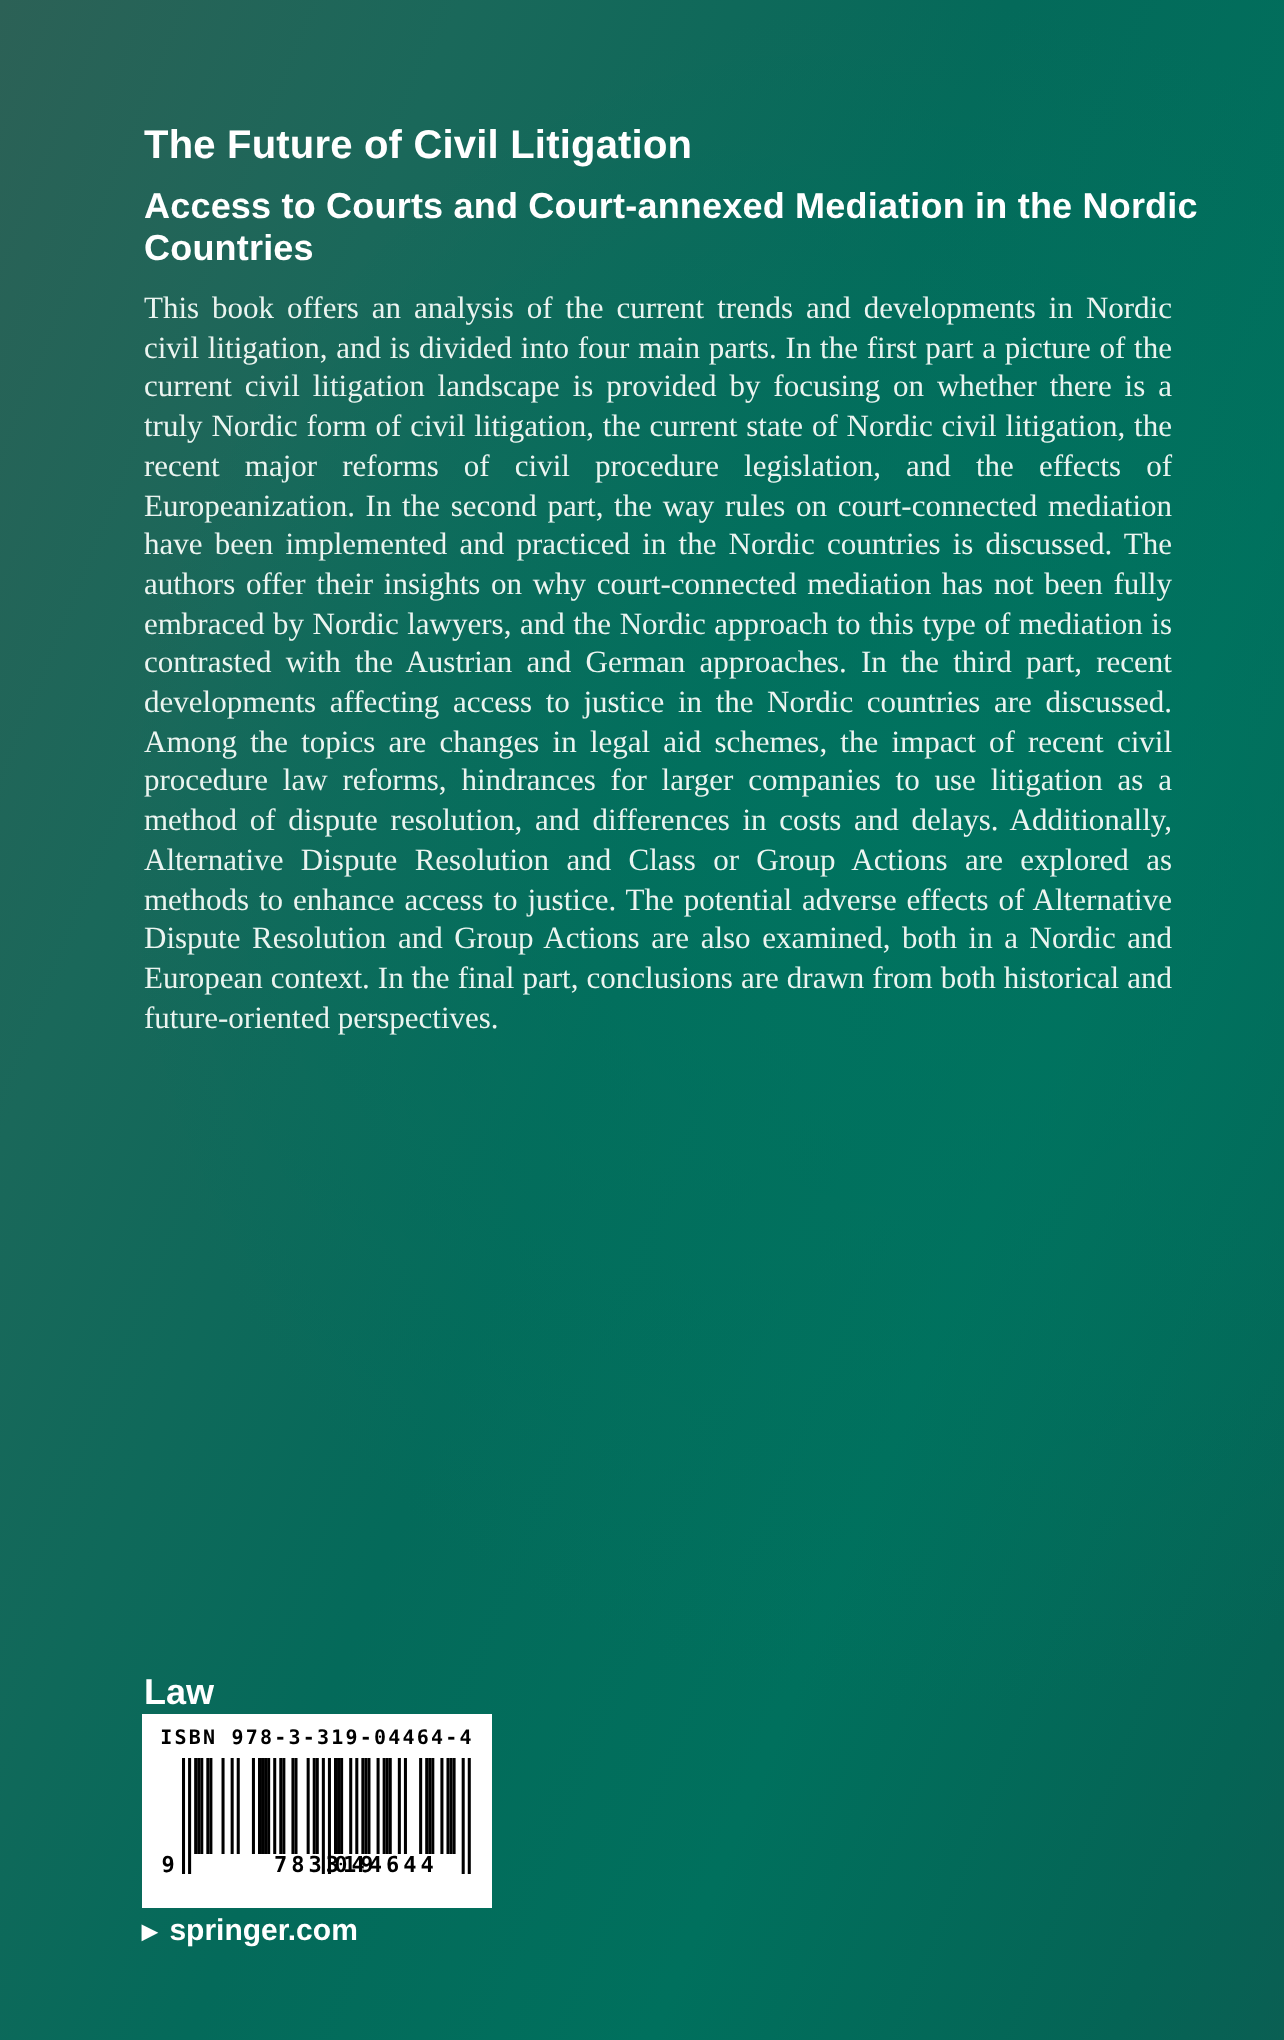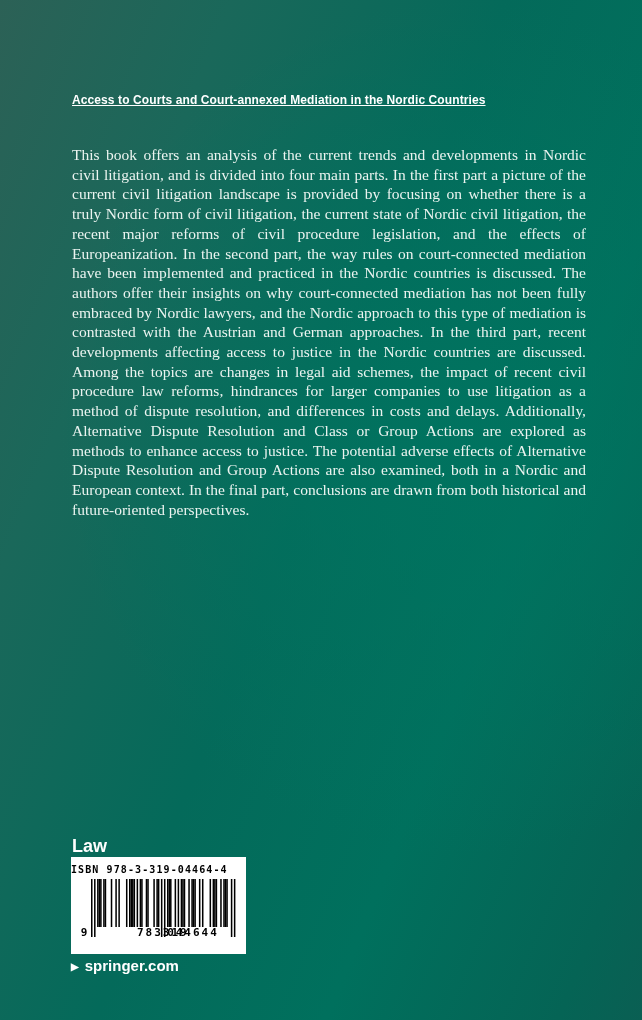--- a/index.html
+++ b/index.html
@@ -19,40 +19,41 @@
     position: absolute; left: 72px; top: 44px;
     color: #ffffff; font-size: 13.5px; font-weight: 700; letter-spacing: 0.1px;
   }
   .byline .role { font-style: italic; margin-left: 10px; }
   .title {
     position: absolute; left: 72px; top: 62px;
     color: #ffffff; font-size: 20px; font-weight: 700; letter-spacing: 0.1px;
   }
   .subtitle {
     position: absolute; left: 72px; top: 93px;
-    color: #ffffff; font-size: 12px; font-weight: 700; letter-spacing: 0.1px; text-decoration: underline;
+    color: #ffffff; font-size: 18px; font-weight: 700; letter-spacing: 0.1px;
   }
   .blurb {
     position: absolute; left: 72px; top: 145px; width: 514px;
     color: #ebf4f0;
     font-family: Liberation Serif, serif;
     font-size: 15.5px; line-height: 19.7px;
     text-align: justify;
   }
   .category {
     position: absolute; left: 72px; top: 836px;
     color: #ffffff; font-size: 18px; font-weight: 700;
   }
   .barcode-box {
     position: absolute; left: 71px; top: 857px;
     width: 175px; height: 97px;
     background: #ffffff;
     padding-top: 7px;
   }
   .isbn-label {
+    text-align: center;
     color: #000000;
     font-family: "DejaVu Sans Mono", monospace;
     font-size: 10px; font-weight: 700; letter-spacing: 1.1px;
     white-space: nowrap;
   }
   .bars-wrap {
     position: relative;
     width: 157px; height: 64px;
     margin: 4px auto 0;
   }
@@ -73,20 +74,21 @@
     display: flex; align-items: center;
   }
   .footer .arrow { font-size: 10px; margin-right: 6px; position: relative; top: 0.5px; }
 </style>
 </head>
 <body>
 
 <div class="cover">
 
 
+  <h1 class="title">The Future of Civil Litigation</h1>
 
   <div class="subtitle">Access to Courts and Court-annexed Mediation in the Nordic Countries</div>
 
   <p class="blurb">This book offers an analysis of the current trends and developments in Nordic civil litigation, and is divided into four main parts. In the first part a picture of the current civil litigation landscape is provided by focusing on whether there is a truly Nordic form of civil litigation, the current state of Nordic civil litigation, the recent major reforms of civil procedure legislation, and the effects of Europeanization. In the second part, the way rules on court-connected mediation have been implemented and practiced in the Nordic countries is discussed. The authors offer their insights on why court-connected mediation has not been fully embraced by Nordic lawyers, and the Nordic approach to this type of mediation is contrasted with the Austrian and German approaches. In the third part, recent developments affecting access to justice in the Nordic countries are discussed. Among the topics are changes in legal aid schemes, the impact of recent civil procedure law reforms, hindrances for larger companies to use litigation as a method of dispute resolution, and differences in costs and delays. Additionally, Alternative Dispute Resolution and Class or Group Actions are explored as methods to enhance access to justice. The potential adverse effects of Alternative Dispute Resolution and Group Actions are also examined, both in a Nordic and European context. In the final part, conclusions are drawn from both historical and future-oriented perspectives.</p>
 
   <div class="category">Law</div>
 
   <div class="barcode-box">
     <div class="isbn-label">ISBN 978-3-319-04464-4</div>
     <div class="bars-wrap">

